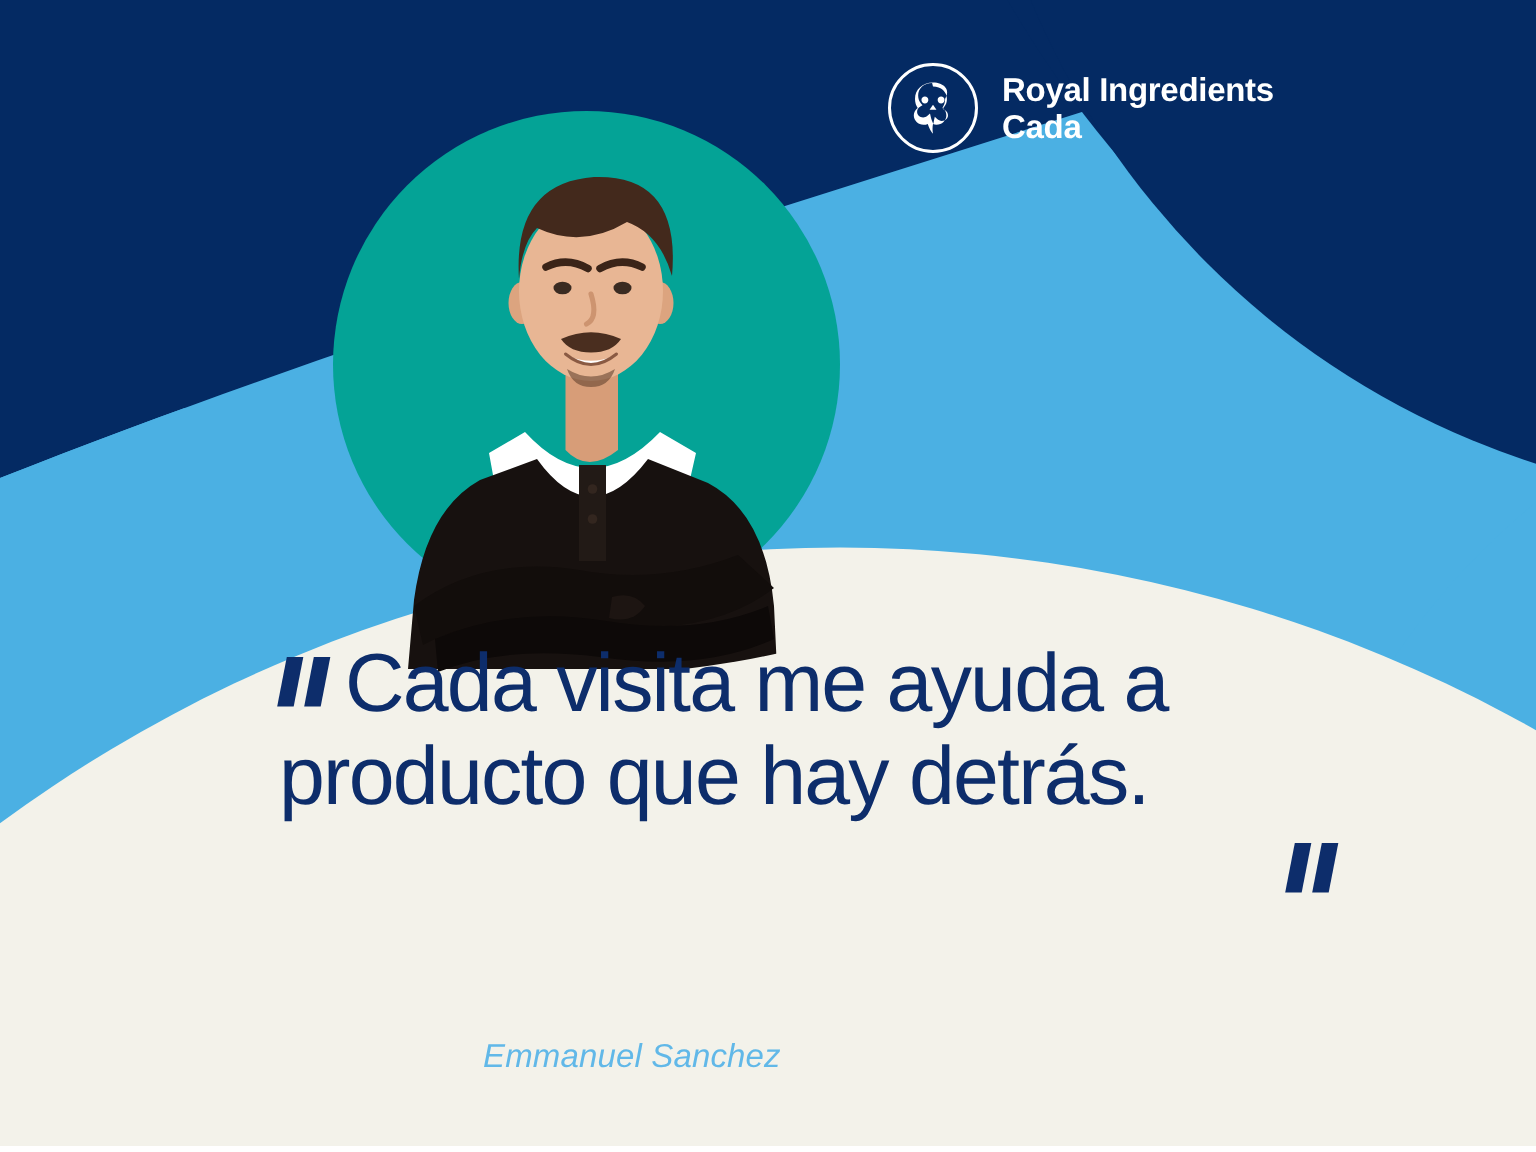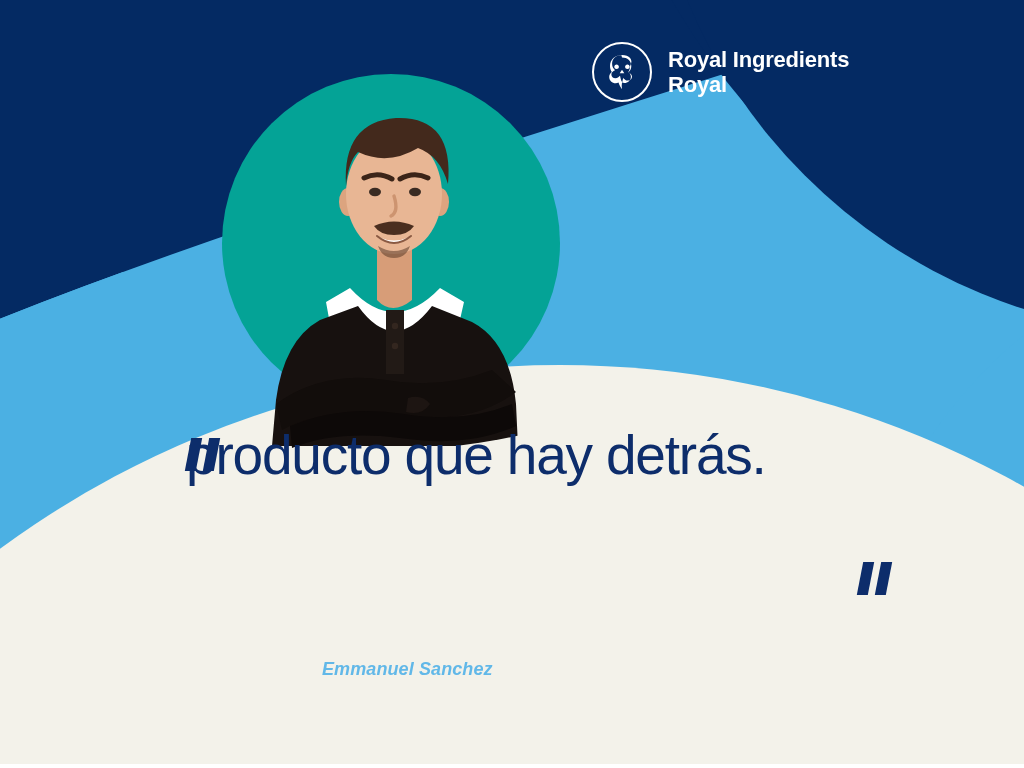--- a/index.html
+++ b/index.html
@@ -127,26 +127,26 @@
     display: block;
   }
   .qmark i:nth-child(1) { left: 2px; }
   .qmark i:nth-child(2) { left: 20px; }
 
   .quote-text-shift { padding-left: 44px; }
 
   .attribution {
     position: absolute;
     left: 322px;
-    top: 659px;
+    top: 691px;
     color: #61b8e8;
     font-family: "Liberation Sans", sans-serif;
     font-style: italic;
-    font-weight: bold;
-    font-size: 18px;
+    font-weight: normal;
+    font-size: 22px;
     letter-spacing: 0.1px;
     z-index: 30;
   }
 </style>
 </head>
 <body>
 
 <div class="poster">
 
   <svg class="bg-svg" viewBox="0 0 1024 768" preserveAspectRatio="none">
@@ -231,30 +231,33 @@
   <div class="logo-lockup">
     <span class="logo-mark">
       <svg width="44" height="44" viewBox="0 0 44 44" aria-hidden="true">
         <g fill="#ffffff">
           <path d="M22 5c-7 0-12 4.6-12 11 0 2.4.7 4.3 1.8 6-1.6 1.2-2.6 2.9-2.6 4.9 0 3.6 2.9 6.3 6.5 6.3 1 0 2-.2 2.8-.6.9 2.9 2.2 5.1 3.5 6.6-.4-2.4-.4-4.6 0-6.6.7.3 1.5.5 2.3.5 3.7 0 6.6-2.7 6.6-6.3 0-2-1-3.7-2.6-4.9 1.1-1.7 1.8-3.6 1.8-6C34 9.6 29 5 22 5zm0 2.6c5.4 0 9.3 3.5 9.3 8.4 0 2.2-.7 3.9-1.9 5.3l-1 1.2 1.4.8c1.4.8 2.2 2 2.2 3.5 0 2.2-1.8 3.8-4.1 3.8-1.2 0-2.3-.4-3.1-1.2l-1.6-1.5-.5 2.1c-.2.8-.3 1.7-.4 2.6-.8-1.3-1.4-2.9-1.8-4.7l-.5-2.2-1.7 1.5c-.8.7-1.8 1.1-2.9 1.1-2.3 0-4-1.6-4-3.8 0-1.5.8-2.7 2.2-3.5l1.4-.8-1-1.2c-1.2-1.4-1.9-3.1-1.9-5.3 0-4.9 3.9-8.4 9.3-8.4z"></path>
           <path d="M16.6 14.4c1.3 0 2.3 1 2.3 2.3s-1 2.3-2.3 2.3-2.3-1-2.3-2.3 1-2.3 2.3-2.3zm10.8 0c1.3 0 2.3 1 2.3 2.3s-1 2.3-2.3 2.3-2.3-1-2.3-2.3 1-2.3 2.3-2.3z"></path>
           <path d="M22 19.8l-2.3 3.4h4.6z"></path>
         </g>
       </svg>
     </span>
-    <div class="logo-wordmark"><span>Royal Ingredients</span><br><span>Royal</span></div>
+    <div class="logo-wordmark"><span>Royal Ingredients</span><br><span>Cada</span></div>
   </div>
 
   <div class="quote-block">
 
     <span class="qmark open">
       <i></i>
         <i></i>
     </span>
 
+    <div class="quote-line l1 quote-text-shift">
+      <span>Cada visita me ayuda a</span>
+    </div>
 
 
     <div class="quote-line">
       <span>producto que hay detrás.</span>
     </div>
 
     <span class="qmark close">
       <i></i>
         <i></i>
     </span>

